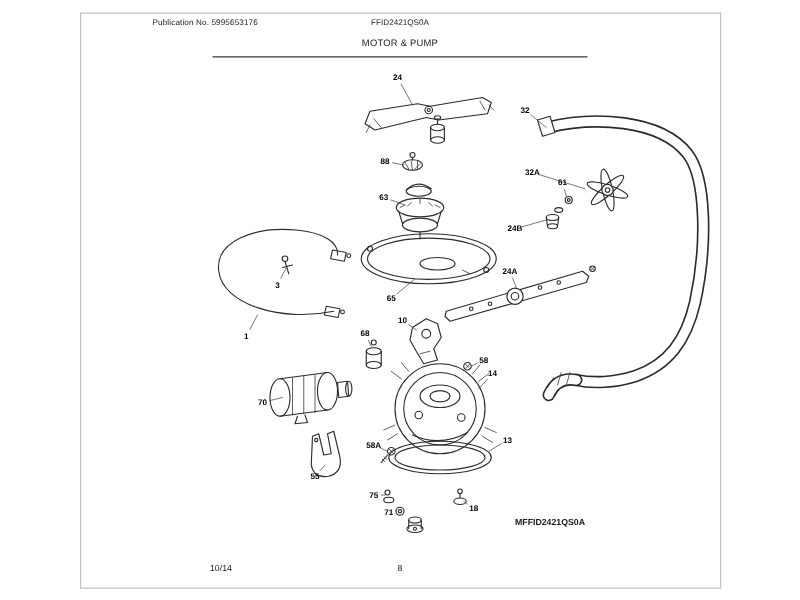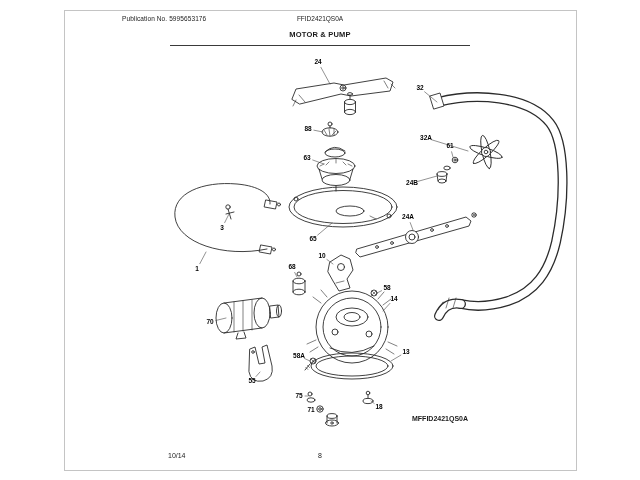--- a/index.html
+++ b/index.html
@@ -3,21 +3,21 @@
 <meta charset="utf-8">
 <style>
   html,body{margin:0;padding:0;background:#fff;}
   .page{position:relative;width:640px;height:480px;background:#ffffff;overflow:hidden;
         font-family:"Liberation Sans",sans-serif;color:#1a1a1a;}
   .abs{position:absolute;}
   .page-border{position:absolute;left:64px;top:10px;width:511px;height:459px;
                border:1px solid #c4c4c4;pointer-events:none;}
   .pub-no{left:122px;top:15px;font-size:6.5px;letter-spacing:.1px;}
   .model-no{left:0;top:15px;width:640px;text-align:center;font-size:6.5px;}
-  .title{left:0;top:30px;width:640px;text-align:center;font-size:7.5px;font-weight:bold;letter-spacing:.2px;}
+  .title{left:0;top:30px;width:640px;text-align:center;font-size:7.5px;font-weight:normal;letter-spacing:.2px;}
   .header-rule{left:170px;top:45px;width:300px;height:0;border-top:1px solid #3a3a3a;}
   .diagram-code{left:412px;top:415px;width:120px;font-size:7px;font-weight:bold;}
   .footer-date{left:168px;top:452px;font-size:7px;}
   .footer-page{left:0;top:452px;width:640px;text-align:center;font-size:7px;}
   #diagram-svg{position:absolute;left:0;top:0;}
   #diagram-svg *{fill:none;stroke:#2b2b2b;stroke-width:.9;stroke-linecap:round;stroke-linejoin:round;}
   #diagram-svg .fillw{fill:#ffffff;}
   #diagram-svg .tube-o{stroke-width:10;}
   #diagram-svg .tube-i{stroke:#ffffff;stroke-width:7.4;}
   #diagram-svg .thin{stroke-width:.6;}

